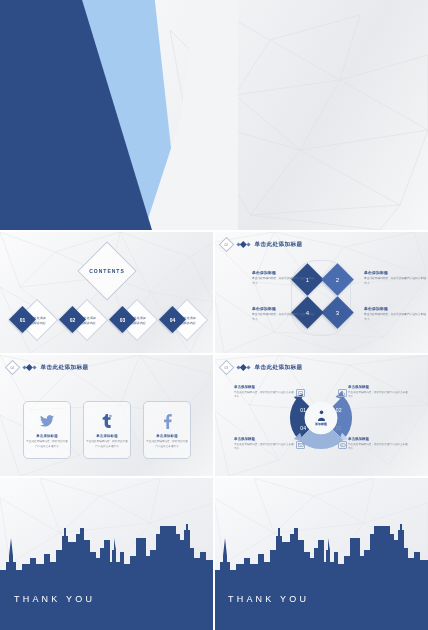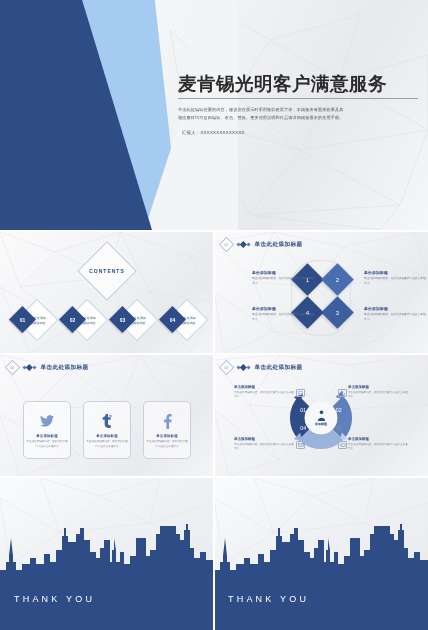--- a/index.html
+++ b/index.html
@@ -194,29 +194,20 @@
         <polygon points="170,30 235,95 190,140"></polygon>
         <polygon points="250,215 400,205 380,230"></polygon>
       </g>
     </svg>
     <div class="shape sh-navy"></div>
     <div class="shape sh-slate"></div>
     <div class="shape sh-sky"></div>
     <div class="sh-curve"></div>
     <div class="shape sh-main"></div>
 
-    <div class="title-block">
-      <div class="main-title">麦肯锡光明客户满意服务</div>
-      <div class="title-rule"></div>
-      <div class="sub-para">
-        <div>单击此处编辑您要的内容，建议您在展示时采用微软雅黑字体，本模板所有图形效果及其</div>
-        <div>相应素材均可自由编辑、改色、替换。更多使用说明和作品请详阅模板最末的使用手册。</div>
-      </div>
-      <div class="presenter">汇报人：XXXXXXXXXXXXXX</div>
-    </div>
   </div>
 
   <div class="slide" id="slide-contents">
     <svg class="poly" viewBox="0 0 214 121" preserveAspectRatio="none">
       <g fill="none" stroke="#e0e3e8" stroke-width="0.5">
         <polygon points="0,0 55,20 20,55"></polygon>
           <polygon points="55,20 120,0 110,45"></polygon>
         <polygon points="120,0 190,25 150,60"></polygon>
           <polygon points="190,25 214,10 214,70"></polygon>
         <polygon points="20,55 110,45 70,95"></polygon>

